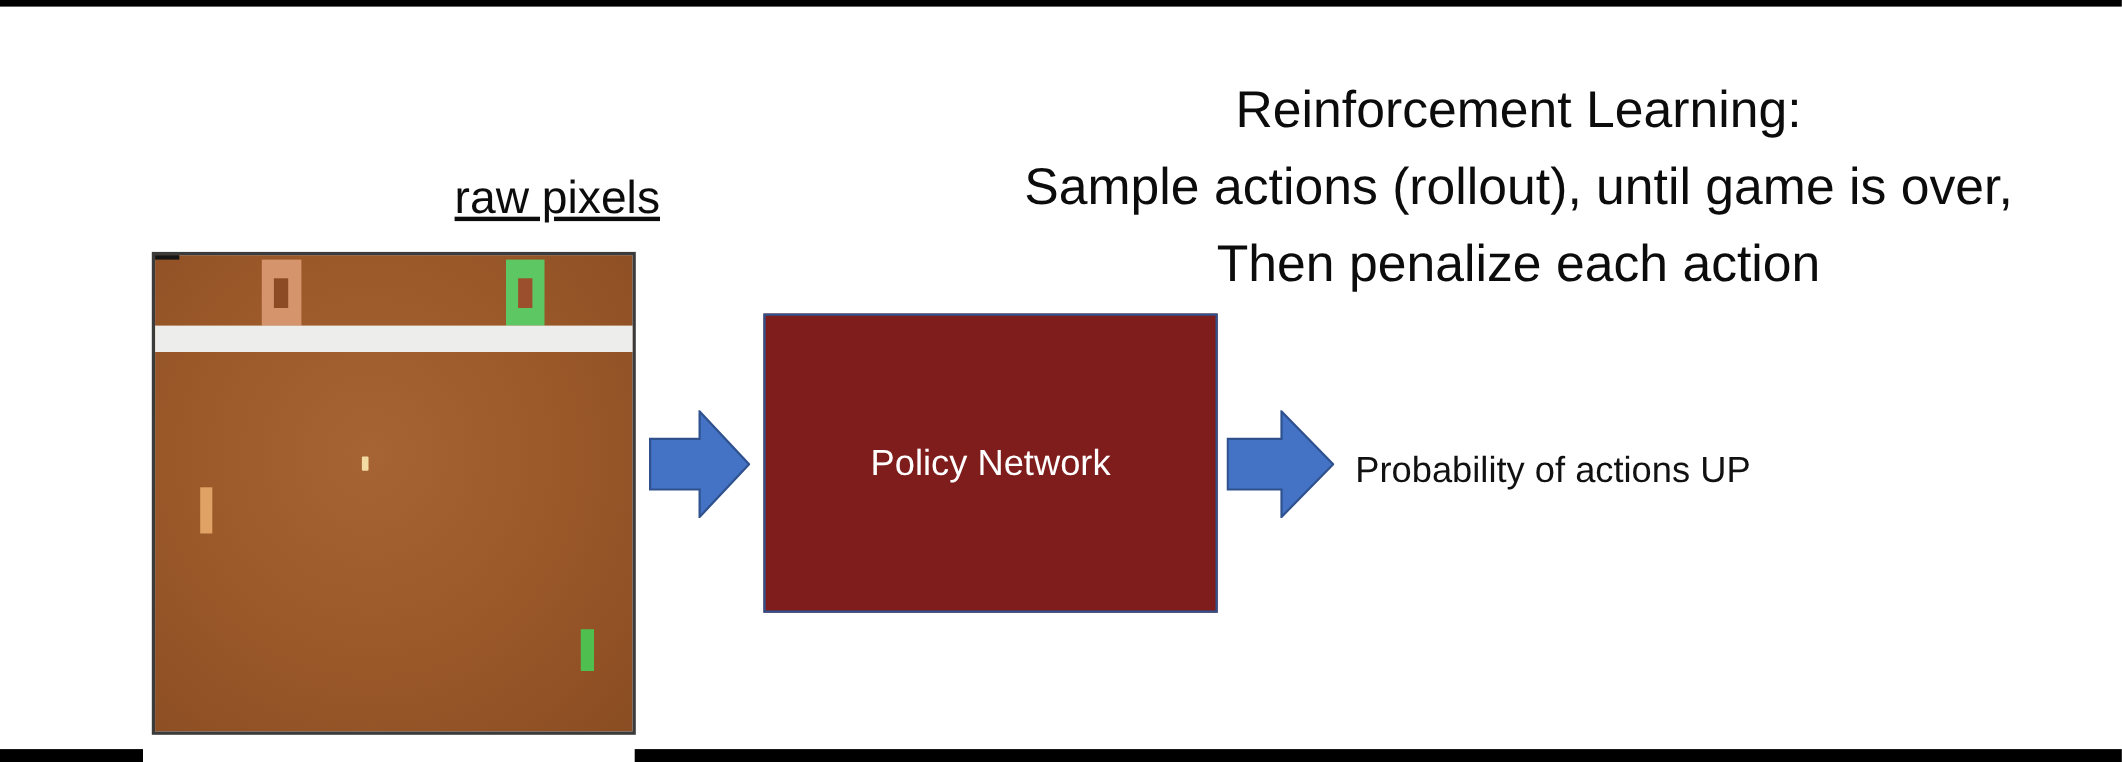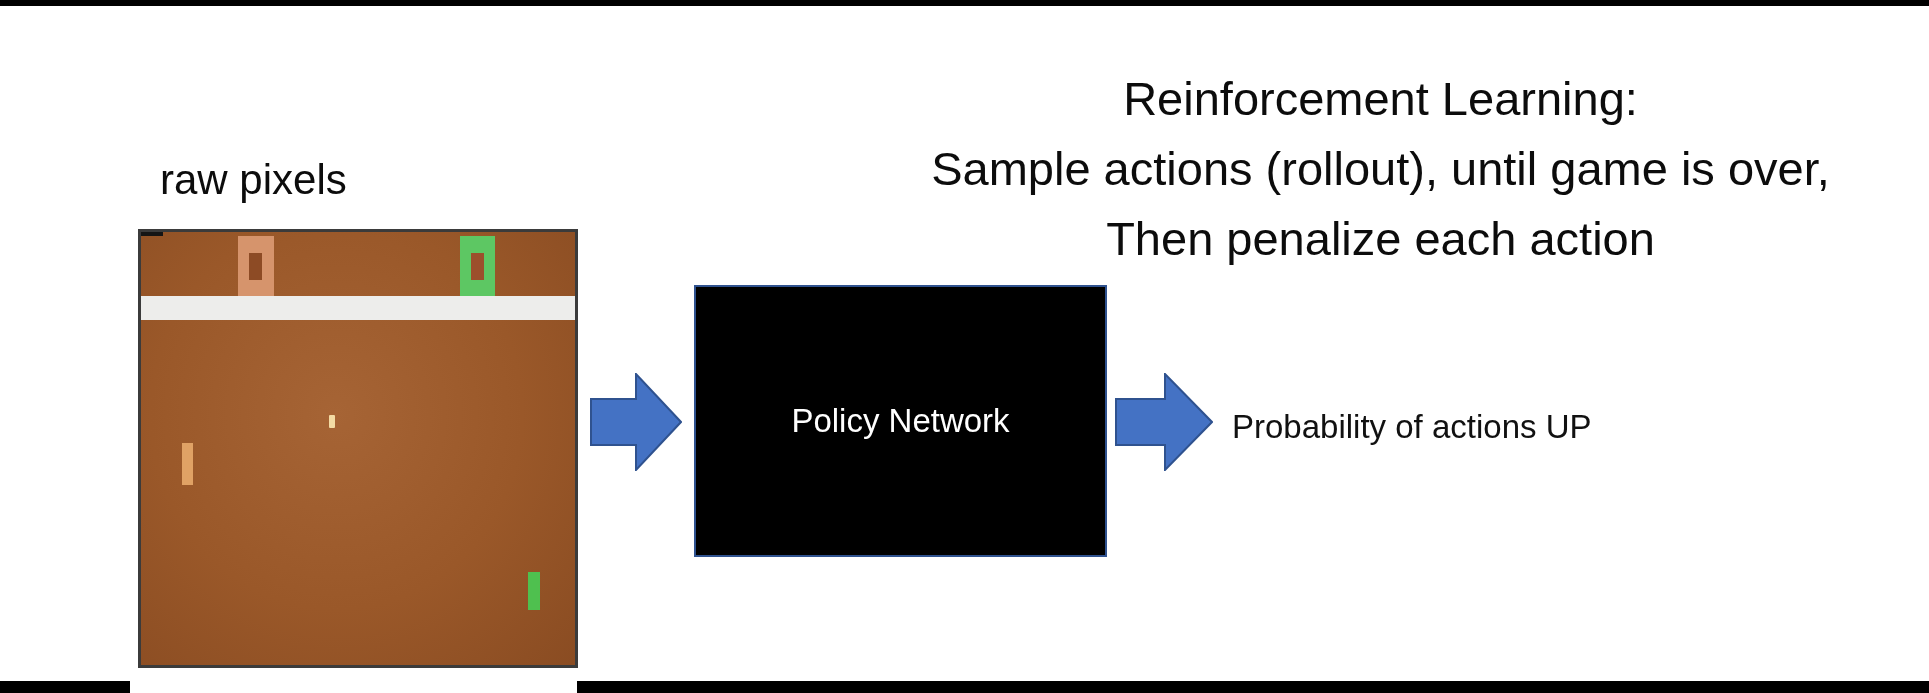--- a/index.html
+++ b/index.html
@@ -11,21 +11,21 @@
   .abs{position:absolute;}
 
   
   #top-bar{left:0;top:0;width:1929px;height:6px;background:#000;}
   #bottom-bar-left{left:0;top:681px;width:130px;height:12px;background:#000;}
   #bottom-bar-right{left:577px;top:681px;width:1352px;height:12px;background:#000;}
 
   
   #raw-pixels-label{
     left:160px;top:152px;width:440px;height:56px;
-    font-size:42px;line-height:56px;text-align:left;color:#0c0c0c;
+    font-size:42px;line-height:56px;text-align:right;color:#0c0c0c;text-decoration:underline;
   }
 
   
   #pong{
     left:138px;top:229px;width:434px;height:433px;
     border:3px solid #3b3b3b;
     background:radial-gradient(ellipse at 45% 42%, #a66435 0%, #9a5829 55%, #8a4c22 100%);
   }
   #pong .notch{left:0;top:0;width:22px;height:4px;background:#151515;}
   .score{top:4px;width:36px;height:60px;}
@@ -39,21 +39,21 @@
   #paddle-left{left:41px;top:211px;width:11px;height:42px;background:#e0a265;}
   #paddle-right{left:387px;top:340px;width:12px;height:38px;background:#4fc04f;}
 
   
   #input-arrow{left:590px;top:373px;}
   #output-arrow{left:1115px;top:373px;}
 
   
   #policy-box{
     left:694px;top:285px;width:409px;height:268px;
-    background:#000000;border:2px solid #2f528f;
+    background:#7f1d1d;border:2px solid #2f528f;
     display:flex;align-items:center;justify-content:center;
   }
   #policy-box .label{
     color:#ffffff;font-size:33px;letter-spacing:0px;
   }
 
   
   #output-label{
     left:1232px;top:406px;width:560px;height:42px;
     font-size:33px;line-height:42px;color:#111;text-align:left;

